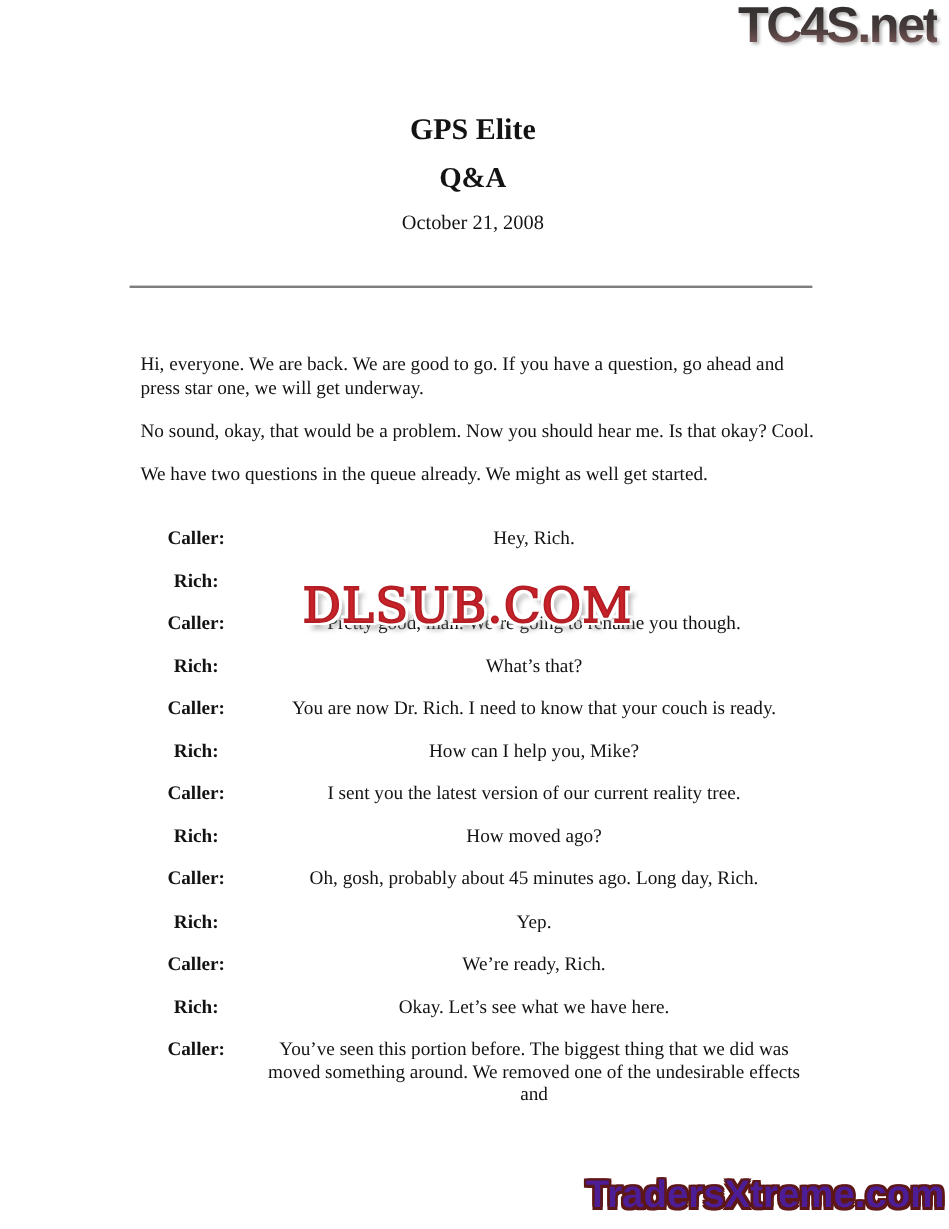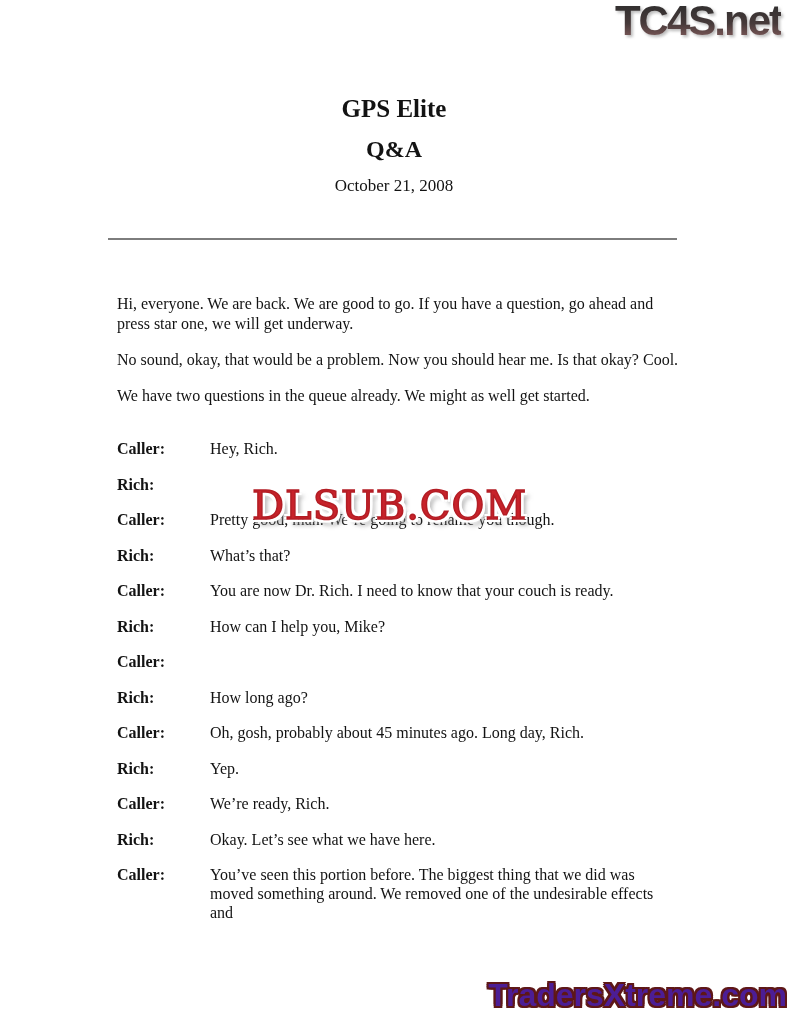--- a/index.html
+++ b/index.html
@@ -54,21 +54,21 @@
     line-height: 20px;
   }
   .intro p { margin: 0 0 16px 0; }
 
   
   .transcript {
     margin: 33px 0 0 117px;
     font-size: 16px;
     line-height: 19px;
   }
-  .t-row { display: flex; margin-bottom: 16.5px; }
+  .t-row { display: flex; margin-bottom: 16.5px; text-align: center; }
   .t-speaker { width: 93px; flex-shrink: 0; font-weight: bold; }
   .t-text { width: 470px; }
 
   
   .watermark {
     position: absolute;
     left: 252px; top: 481px;
     font-family: "DejaVu Serif", serif;
     font-weight: normal;
     font-size: 40px;
@@ -142,24 +142,25 @@
   <div class="t-row">
     <div class="t-speaker">Caller:</div>
     <div class="t-text">You are now Dr. Rich. I need to know that your couch is ready.</div>
   </div>
   <div class="t-row">
     <div class="t-speaker">Rich:</div>
     <div class="t-text">How can I help you, Mike?</div>
   </div>
   <div class="t-row">
     <div class="t-speaker">Caller:</div>
+    <div class="t-text">I sent you the latest version of our current reality tree.</div>
   </div>
   <div class="t-row">
     <div class="t-speaker">Rich:</div>
-    <div class="t-text">How long ago?</div>
+    <div class="t-text">How moved ago?</div>
   </div>
   <div class="t-row">
     <div class="t-speaker">Caller:</div>
     <div class="t-text">Oh, gosh, probably about 45 minutes ago. Long day, Rich.</div>
   </div>
   <div class="t-row">
     <div class="t-speaker">Rich:</div>
     <div class="t-text">Yep.</div>
   </div>
   <div class="t-row">

